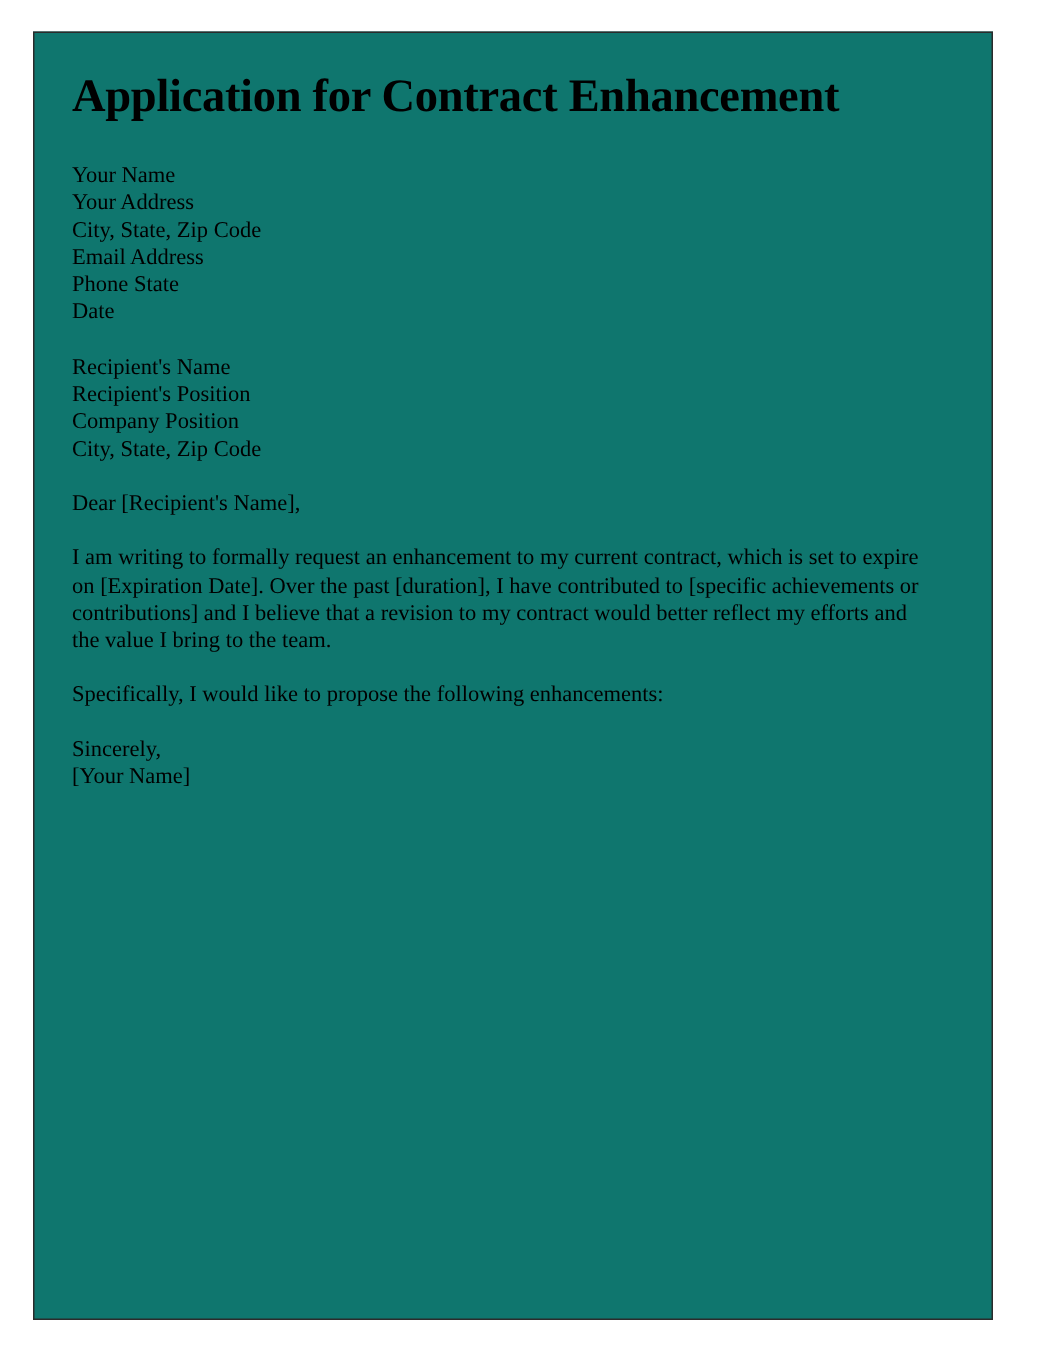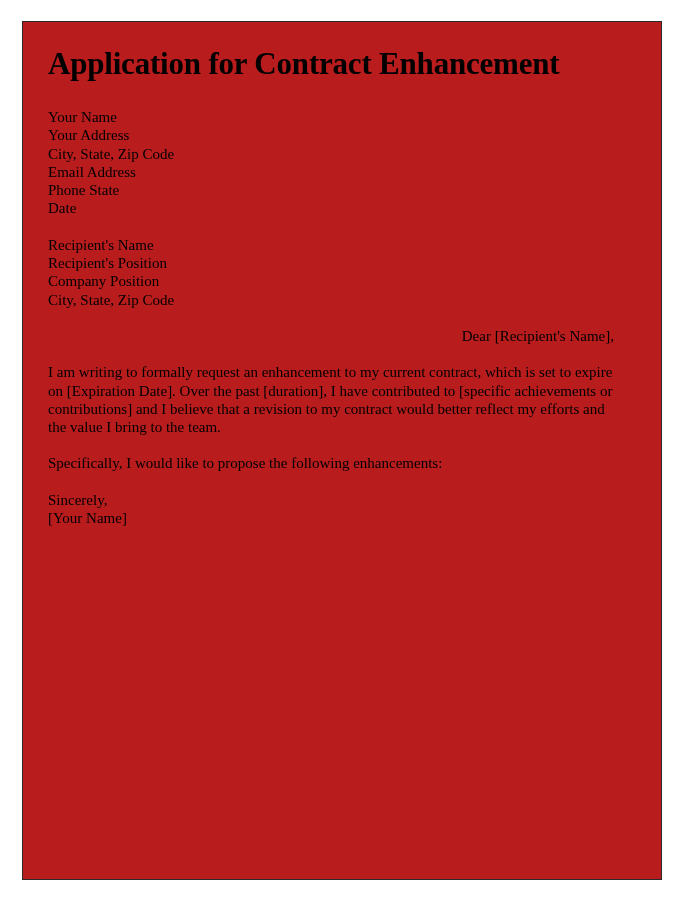--- a/index.html
+++ b/index.html
@@ -15,21 +15,21 @@
     overflow: hidden;
   }
   .page {
     position: absolute;
     left: 22px;
     top: 21px;
     width: 640px;
     height: 859px;
     border: 1px solid #2b2b2b;
     box-sizing: border-box;
-    background: #b91c1c;
+    background: #0f766e;
   }
   .content {
     position: absolute;
     left: 25px;
     top: 24px;
     width: 566px;
   }
   .doc-title {
     font-size: 31px;
     font-weight: bold;
@@ -43,21 +43,20 @@
   }
   .addr-line {
     font-size: 15px;
     line-height: 18.3px;
     white-space: nowrap;
   }
   .salutation {
     font-size: 15px;
     line-height: 18.3px;
     margin: 0 0 18px 0;
-    text-align: right;
   }
   p.para {
     font-size: 15px;
     line-height: 18.3px;
     margin: 16px 0 18px 0;
     text-align: left;
   }
   ul.enh-list {
     margin: 0 0 18px 0;
     padding: 0 0 0 40px;

